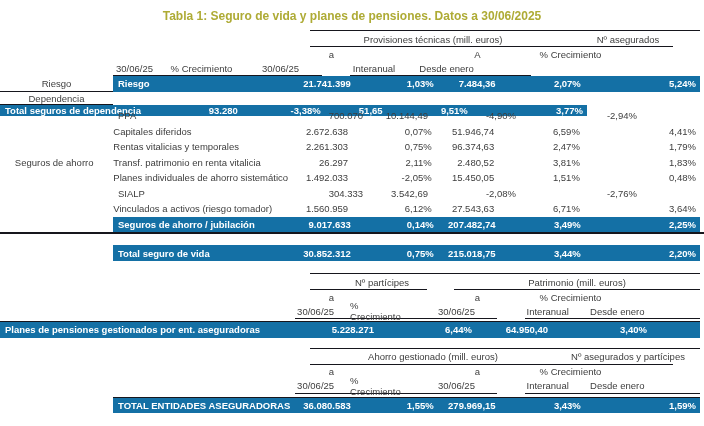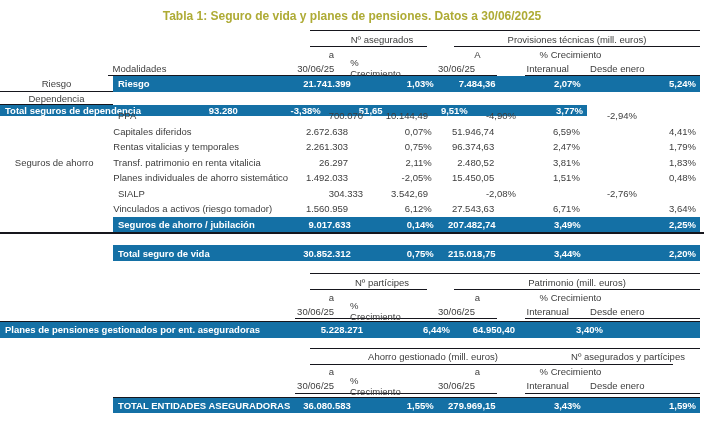--- a/index.html
+++ b/index.html
@@ -50,56 +50,55 @@
   .g2{width:246px;}
   .ul{position:absolute;left:0;right:0;bottom:0;border-bottom:1.5px solid #16161d;height:0;}
   .ul.short{right:27px;}
   .bline{border-bottom:1.5px solid #16161d;}
   .gline{border-bottom:1.5px solid #16161d;}
   .bar{
     display:flex;width:587px;
     background:#1470a5;color:#fff;font-weight:700;
   }
   .bar>*{height:100%;display:flex;align-items:center;}
-  .fullbar{width:700px;}
+  .fullbar{width:700px;gap:11px;}
   .btop{border-top:1.5px solid #16161d;}
   .gap1{margin-top:1px;flex-direction:column;}
   .rule{height:2px;background:#16161d;width:704px;}
   .tall{height:16px;}
   .t2bar{height:16.5px;}
 </style>
 </head>
 <body>
 
 <div id="page">
 
   <div class="title">Tabla 1: Seguro de vida y planes de pensiones. Datos a 30/06/2025</div>
 
   <div class="tbl" style="margin-top:8px">
     <div class="row h1row">
       <div class="sp310"></div>
+      <div class="grp g2">
+          <span>Provisiones técnicas (mill. euros)</span>
+          <i class="ul"></i>
+        </div>
       <div class="grp g1">
           <span>Nº asegurados</span>
           <i class="ul short"></i>
-        </div>
-      <div class="grp g2">
-          <span>Provisiones técnicas (mill. euros)</span>
-          <i class="ul"></i>
         </div>
     </div>
     <div class="row h2row">
       <div class="sp310"></div>
       <div class="c1 hc pr14">a</div>
       <div class="c2"></div>
       <div class="c3 hc pr18">A</div>
       <div class="m45">% Crecimiento</div>
     </div>
     <div class="row h3row">
       <div class="gut"></div>
-      <div class="mod bline">Modalidades</div>
       <div class="c1 hc pr14 bline">30/06/25</div>
       <div class="c2 hc pr24 bline">% Crecimiento</div>
       <div class="c3 hc pr18 bline">30/06/25</div>
       <div class="c4 hc pr12 bline">Interanual</div>
       <div class="c5 hc pr48 bline">Desde enero</div>
     </div>
 
     <div class="row">
       <div class="gut gline">Riesgo</div>
       <div class="bar">

